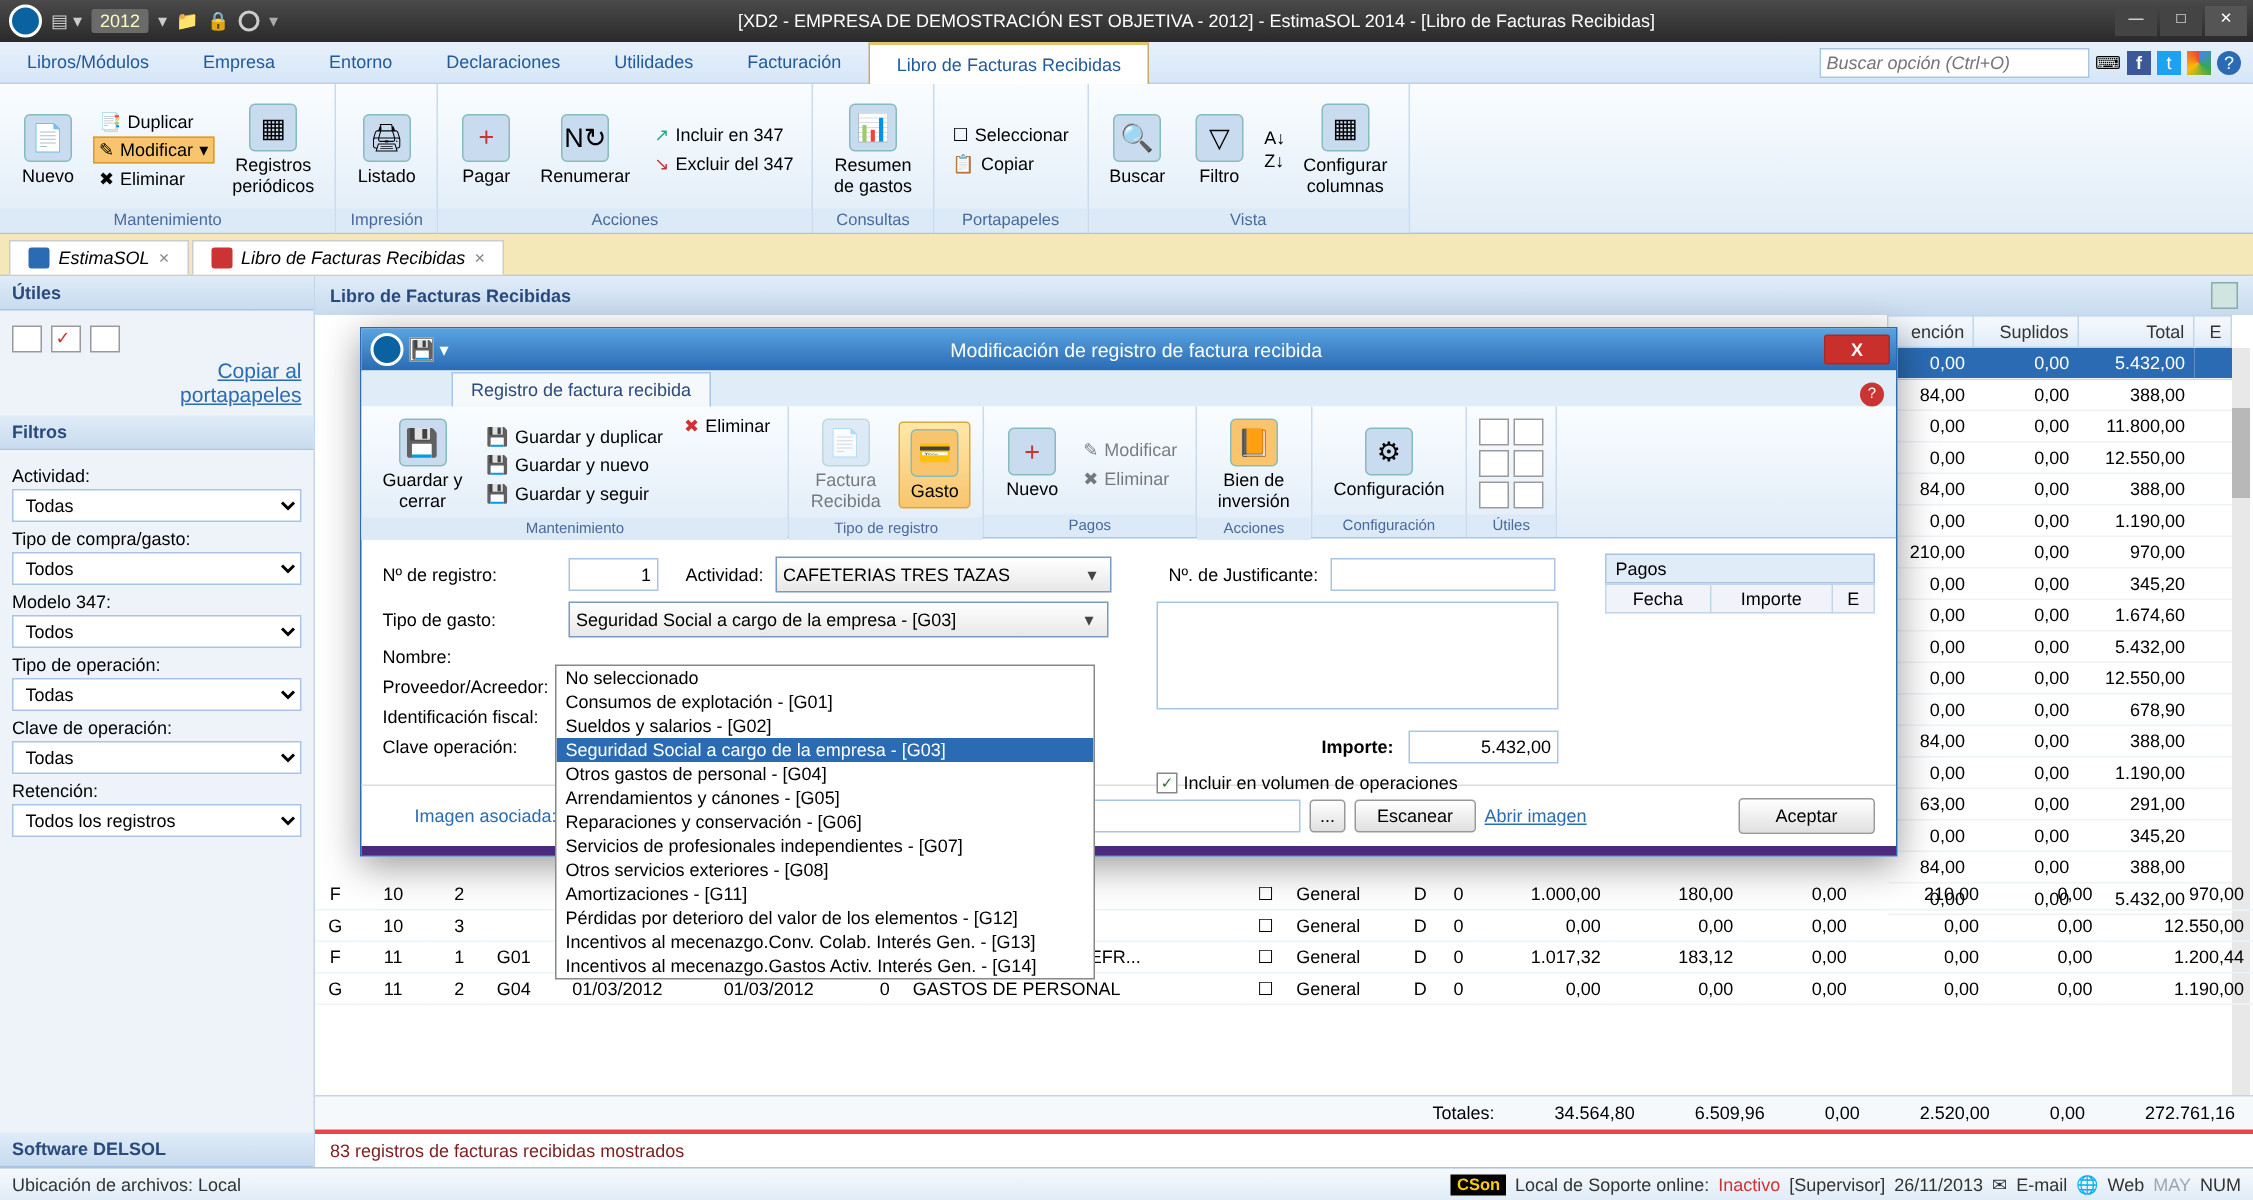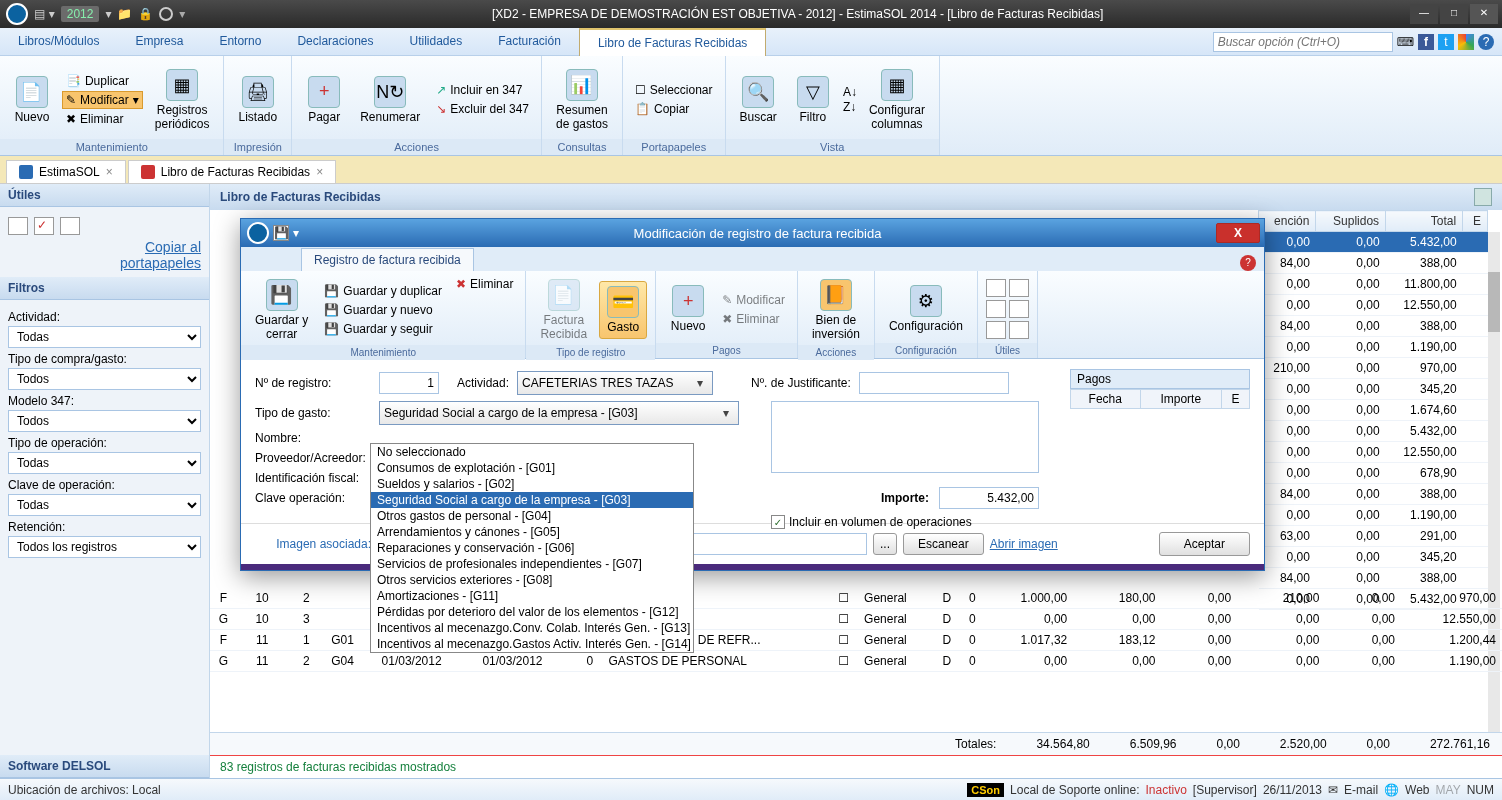--- a/index.html
+++ b/index.html
@@ -5,41 +5,41 @@
 * { margin: 0; padding: 0; box-sizing: border-box; font-family: "Segoe UI", Tahoma, sans-serif; font-size: 12px; }
 body { background: #f0f0f0; width: 1502px; height: 800px; overflow: hidden; position: relative; }
 
 .titlebar { background: linear-gradient(to bottom, #4a4a4a, #2a2a2a); height: 28px; display: flex; align-items: center; color: #fff; justify-content: space-between; }
 .titlebar-left { display: flex; align-items: center; gap: 6px; padding-left: 6px; }
 .titlebar-center { flex: 1; text-align: center; }
 .titlebar-right { display: flex; gap: 2px; padding-right: 4px; }
 .win-btn { width: 28px; height: 20px; background: #444; color: #fff; text-align: center; line-height: 18px; font-size: 10px; cursor: pointer; }
 .win-btn.close { background: #555; }
 .logo-circ { width: 22px; height: 22px; border-radius: 50%; background: #0b62a0; border: 2px solid #fff; }
-.badge-year { background: #6b6b6b; color: #86efac; padding: 1px 6px; border-radius: 2px; }
+.badge-year { background: #6b6b6b; color: #fef9c3; padding: 1px 6px; border-radius: 2px; }
 
 .menubar { background: linear-gradient(to bottom, #e8f1fb, #d6e6f8); height: 28px; display: flex; align-items: center; border-bottom: 1px solid #b8d0ea; justify-content: space-between; }
 .menubar-tabs { display: flex; }
 .menu-tab { padding: 6px 18px; color: #215a9c; cursor: pointer; }
 .menu-tab.active { background: #fff; border: 1px solid #c2ab6e; border-bottom: none; border-top: 2px solid #e0c46e; }
 .menubar-search { display: flex; align-items: center; gap: 4px; padding-right: 8px; }
 .search-input { width: 180px; height: 20px; border: 1px solid #a9c5e3; padding: 0 4px; font-style: italic; color: #888; }
 
 .ribbon { background: linear-gradient(to bottom, #fafdff, #e0ecf8); height: 100px; display: flex; border-bottom: 1px solid #a9c5e3; }
 .rgroup { border-right: 1px solid #c8dbef; display: flex; flex-direction: column; padding: 4px 8px 0; }
 .rgroup-body { flex: 1; display: flex; align-items: center; gap: 6px; }
 .rgroup-label { text-align: center; font-size: 11px; color: #4a6a9c; padding: 2px 0; background: #dce9f6; margin: 0 -8px; }
 .rbtn-big { display: flex; flex-direction: column; align-items: center; gap: 2px; padding: 4px 6px; cursor: pointer; min-width: 48px; }
 .rbtn-big .ic { width: 32px; height: 32px; background: #c8dbef; border: 1px solid #8bb; border-radius: 4px; display: flex; align-items: center; justify-content: center; font-size: 18px; }
 .rbtn-small { display: flex; align-items: center; gap: 4px; padding: 2px 4px; cursor: pointer; }
 .rbtn-small.highlight { background: #f8c56e; border: 1px solid #d99a2e; padding: 1px 3px; }
 .rbtn-stack { display: flex; flex-direction: column; gap: 1px; }
 
 .tabbar { height: 28px; background: #f4e8b8; display: flex; align-items: flex-end; border-bottom: 1px solid #ccc; padding-left: 6px; }
-.doc-tab { display: flex; align-items: center; gap: 6px; padding: 4px 12px; background: #fff; border: 1px solid #ccc; border-bottom: none; margin-right: 2px; }
+.doc-tab { display: flex; align-items: center; gap: 6px; padding: 4px 12px; background: #fff; border: 1px solid #ccc; border-bottom: none; margin-right: 2px; font-style: italic; }
 .doc-tab .x { color: #888; cursor: pointer; }
 .doc-tab .ic-sm { width: 14px; height: 14px; background: #c33; border-radius: 2px; }
 .doc-tab .ic-sm.blue { background: #2a6bb3; }
 
 .workspace { display: flex; height: 594px; }
 .sidebar { width: 210px; background: #eef3f9; border-right: 1px solid #c2d6ea; display: flex; flex-direction: column; }
 .side-hdr { background: linear-gradient(to bottom, #e0ecf8, #c8dbef); padding: 4px 8px; font-weight: bold; color: #2a4a7c; border-bottom: 1px solid #a9c5e3; }
 .side-body { padding: 6px 8px; }
 .side-link { color: #2a6bb3; text-decoration: underline; text-align: right; display: block; font-size: 14px; }
 .side-field { margin: 4px 0; }
@@ -54,21 +54,21 @@
 
 .grid-wrap { position: relative; flex: 1; overflow: hidden; }
 .grid { width: 100%; border-collapse: collapse; font-size: 11px; }
 .grid thead th { background: linear-gradient(to bottom, #f6f9fc, #e0ecf8); border: 1px solid #c2d6ea; padding: 3px 6px; text-align: right; font-weight: normal; color: #333; }
 .grid tbody td { border-bottom: 1px solid #eef3f9; padding: 3px 6px; text-align: right; }
 .grid tbody td.l { text-align: left; }
 .grid tbody td.c { text-align: center; }
 .grid tbody tr.sel td { background: #2a6bb3; color: #fff; }
 
 .grid-totals { border-top: 1px solid #c2d6ea; padding: 4px 12px; text-align: right; background: #f6f9fc; display: flex; justify-content: flex-end; gap: 40px; }
-.grid-footer { padding: 4px 10px; color: #15803d; border-top: 1px solid #ef4444; }
+.grid-footer { padding: 4px 10px; color: #7f1d1d; border-top: 3px solid #ef4444; }
 
 .modal { position: absolute; left: 240px; top: 218px; width: 1025px; background: #fff; border: 1px solid #2a6bb3; box-shadow: 0 6px 24px rgba(0,0,0,0.4); z-index: 100; }
 .modal-title { background: linear-gradient(to bottom, #5aa3e0, #2a6bb3); height: 28px; display: flex; align-items: center; justify-content: space-between; padding-left: 6px; }
 .modal-title .txt { flex: 1; text-align: center; color: #fff; font-size: 13px; }
 .modal-close { width: 44px; height: 20px; background: #c9302c; color: #fff; text-align: center; line-height: 18px; font-weight: bold; border: 1px solid #ac2925; cursor: pointer; margin-right: 4px; border-radius: 2px; }
 .modal-logo { width: 22px; height: 22px; border-radius: 50%; background: #0b62a0; border: 2px solid #fff; }
 .modal-qat { display: flex; align-items: center; gap: 4px; }
 .modal-save-ic { width: 16px; height: 16px; background: #fff; border: 1px solid #888; }
 
 .modal-tabs { background: #e0ecf8; height: 24px; display: flex; align-items: flex-end; padding-left: 60px; }
@@ -80,21 +80,21 @@
 .rbtn-selected { background: linear-gradient(to bottom, #ffe8a8, #f8c56e); border: 1px solid #d9a841; border-radius: 3px; }
 .rbtn-disabled { opacity: 0.5; }
 
 .modal-form { padding: 12px 14px; position: relative; }
 .form-row { display: flex; align-items: center; margin-bottom: 6px; gap: 8px; }
 .form-row label { min-width: 116px; }
 .form-input { height: 22px; border: 1px solid #a9c5e3; padding: 0 4px; background: #fff; }
 .form-combo { height: 24px; border: 1px solid #7a9ac1; background: linear-gradient(to bottom, #fff, #e8e8e8); padding: 0 4px; display: flex; align-items: center; justify-content: space-between; cursor: pointer; }
 .combo-arrow { width: 16px; text-align: center; color: #444; }
 
-.dropdown-list { position: absolute; left: 370px; top: 443px; width: 324px; background: #fff; border: 1px solid #888; z-index: 200; max-height: 240px; overflow-y: auto; }
+.dropdown-list { position: absolute; left: 370px; top: 443px; width: 360px; background: #fff; border: 1px solid #888; z-index: 200; max-height: 240px; overflow-y: auto; }
 .dropdown-item { padding: 1px 6px; cursor: pointer; white-space: nowrap; }
 .dropdown-item.sel { background: #2a6bb3; color: #fff; }
 
 .pagos-panel { position: absolute; right: 14px; top: 10px; width: 180px; }
 .pagos-hdr { background: #e0ecf8; border: 1px solid #a9c5e3; padding: 2px 6px; }
 .pagos-tbl { border: 1px solid #c2d6ea; width: 100%; border-collapse: collapse; }
 .pagos-tbl th { background: #f0f4fa; border: 1px solid #c2d6ea; padding: 2px 4px; font-weight: normal; }
 
 .importe-row { text-align: right; font-weight: bold; }
 .importe-row input { text-align: right; width: 100px; }
@@ -647,21 +647,21 @@
       </div>
       <div class="rgroup-label">Útiles</div>
     </div>
   </div>
 
   <div class="modal-form">
     <div class="form-row">
       <label>Nº de registro:</label>
       <input class="form-input" style="width: 60px; text-align: right;" value="1">
       <label style="min-width:auto;margin-left:10px">Actividad:</label>
-      <div class="form-combo" style="width:196px">
+      <div class="form-combo" style="width:224px">
           <span>CAFETERIAS TRES TAZAS</span>
           <span class="combo-arrow">▾</span>
         </div>
       <label style="min-width:auto;margin-left:30px">Nº. de Justificante:</label>
       <input class="form-input" style="width: 150px;">
     </div>
     <div class="form-row">
       <label>Tipo de gasto:</label>
       <div class="form-combo" style="width:360px">
           <span>Seguridad Social a cargo de la empresa - [G03]</span>

